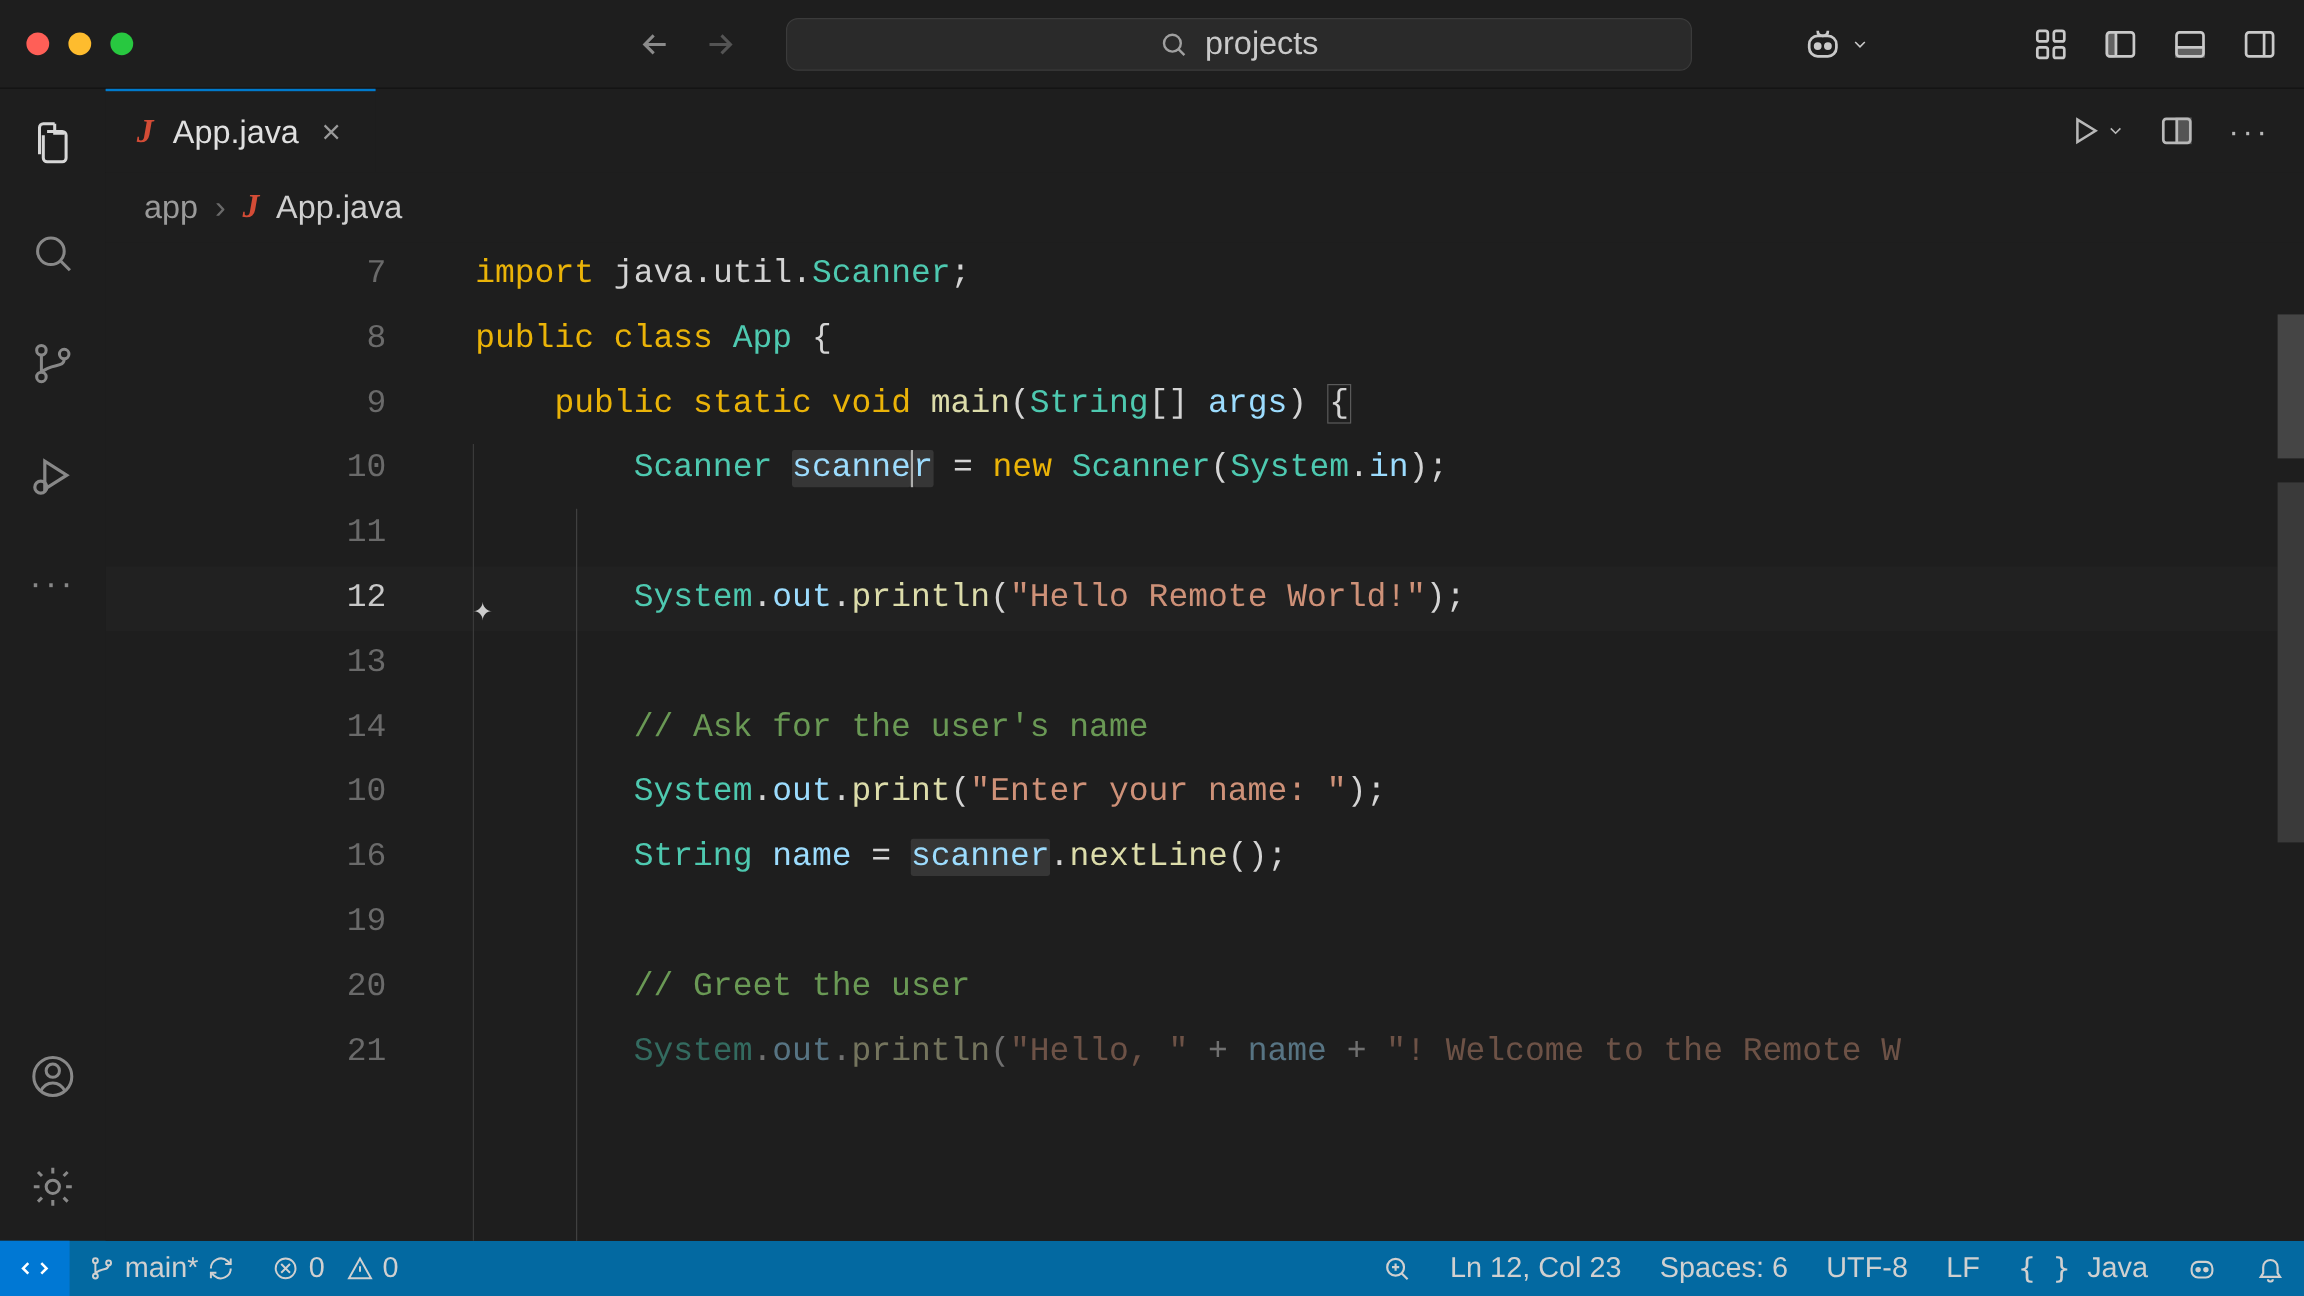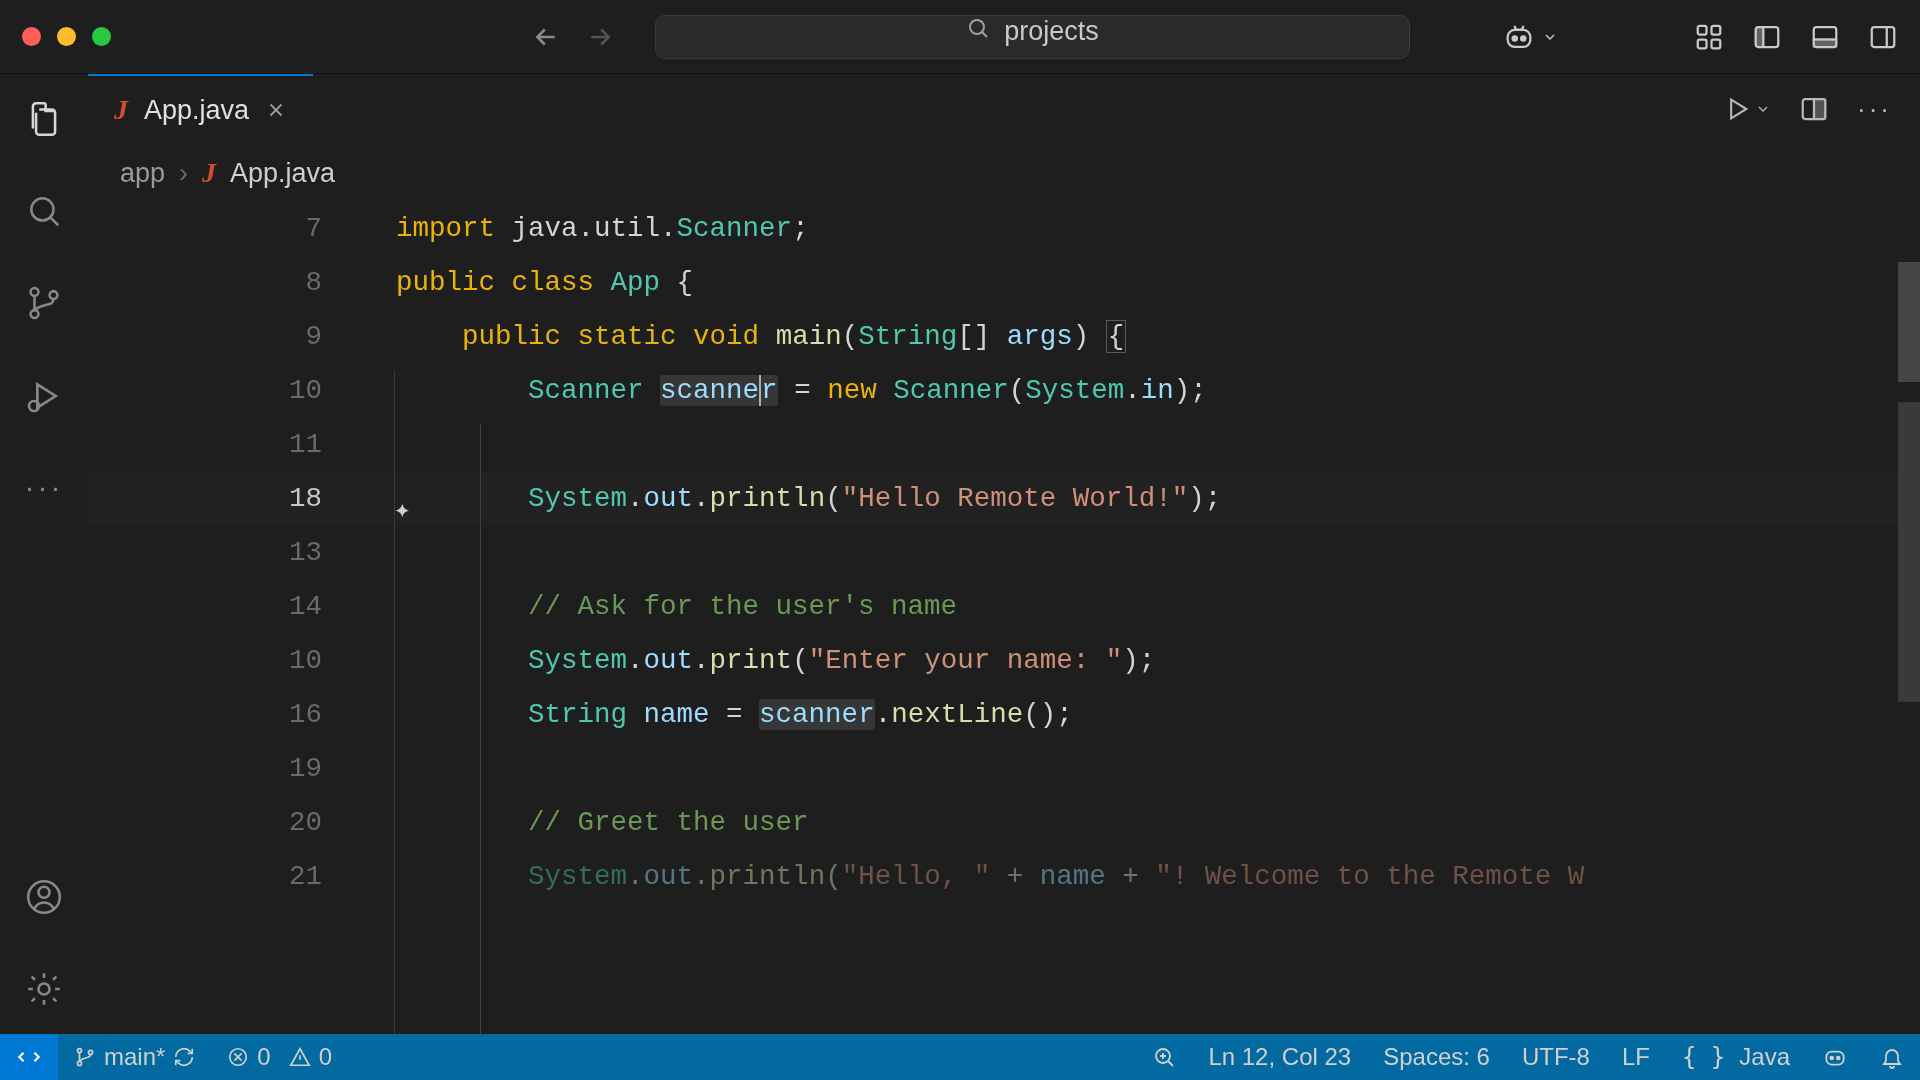--- a/index.html
+++ b/index.html
@@ -4,21 +4,21 @@
 <style>
   * { margin:0; padding:0; box-sizing:border-box; }
   html,body { width:1920px; height:1080px; background:#1e1e1e; font-family:-apple-system,BlinkMacSystemFont,"Segoe UI",sans-serif; color:#cccccc; overflow:hidden; }
   .root { display:flex; flex-direction:column; width:100%; height:100%; }
   
   .titlebar { height:74px; display:flex; align-items:center; padding:0 22px; background:#1e1e1e; border-bottom:1px solid #111; }
   .traffic { display:flex; gap:16px; }
   .dot { width:19px; height:19px; border-radius:50%; }
   .dot.red{background:#ff5f57;} .dot.yellow{background:#febc2e;} .dot.green{background:#28c840;}
   .nav-arrows { display:flex; gap:24px; margin-left:420px; color:#8a8a8a; }
-  .search { margin-left:40px; width:755px; height:44px; background:#2a2a2a; border:1px solid #3b3b3b; border-radius:10px; display:flex; justify-content:center; gap:14px; color:#c9c9c9; font-size:27px;}
+  .search { margin-left:40px; width:755px; height:44px; background:#2a2a2a; border:1px solid #3b3b3b; border-radius:10px; display:flex; align-items:center; justify-content:center; gap:14px; color:#c9c9c9; font-size:27px;}
   .right-icons { margin-left:auto; display:flex; align-items:center; gap:28px; color:#c9c9c9; }
   
   .body { flex:1; display:flex; min-height:0; }
   .activitybar { width:88px; background:#1e1e1e; display:flex; flex-direction:column; align-items:center; padding-top:26px; gap:54px; }
   .activitybar .ai { color:#888; }
   .activitybar .bottom { margin-top:auto; margin-bottom:26px; display:flex; flex-direction:column; gap:54px; align-items:center; color:#888;}
   .editor-area { flex:1; display:flex; flex-direction:column; min-width:0; }
   
   .tabs { height:70px; display:flex; align-items:stretch; background:#1e1e1e; }
   .tab { display:flex; align-items:center; gap:16px; padding:0 26px; background:#1e1e1e; border-top:2px solid #007acc; font-size:27px; color:#e0e0e0;}
@@ -219,21 +219,21 @@
       <div class="editor">
         <div class="line-hl"></div>
         <div class="indent-guide"></div>
         <div class="indent-guide2"></div>
         <div class="gutter" id="gutter">
             <div>7</div>
             <div>8</div>
             <div>9</div>
             <div>10</div>
             <div>11</div>
-            <div style="color: rgb(200, 200, 200);">18</div>
+            <div style="color: rgb(200, 200, 200);">12</div>
             <div>13</div>
             <div>14</div>
             <div>10</div>
             <div>16</div>
             <div>19</div>
             <div>20</div>
             <div>21</div>
           </div>
         <span class="sparkle" style="position:absolute;left:306px;top:282px">✦</span>
         <div class="code" id="code"><div><span></span><span class=""></span></div><div><span></span><span class="k-blue">import</span><span class="k-pun"> java</span><span class="k-pun">.</span><span class="k-pun">util</span><span class="k-pun">.</span><span class="k-type">Scanner</span><span class="k-pun">;</span></div><div><span></span><span class=""></span></div><div><span></span><span class="k-blue">public</span><span class="k-pun"> </span><span class="k-blue">class</span><span class="k-pun"> </span><span class="k-type">App</span><span class="k-pun"> {</span></div><div><span>    </span><span class="k-blue">public</span><span class="k-pun"> </span><span class="k-blue">static</span><span class="k-pun"> </span><span class="k-blue">void</span><span class="k-pun"> </span><span class="k-fn">main</span><span class="k-pun">(</span><span class="k-type">String</span><span class="k-pun">[] </span><span class="k-var">args</span><span class="k-pun">) </span><span class="brace-hl">{</span></div><div><span>        </span><span class="k-type">Scanner</span><span class="k-pun"> </span><span class="k-var hl">scanne</span><span class="cursor"></span><span class="k-var hl">r</span><span class="k-pun"> = </span><span class="k-blue">new</span><span class="k-pun"> </span><span class="k-type">Scanner</span><span class="k-pun">(</span><span class="k-type">System</span><span class="k-pun">.</span><span class="k-var">in</span><span class="k-pun">);</span></div><div><span>        </span><span class=""></span></div><div><span>        </span><span class="k-type">System</span><span class="k-pun">.</span><span class="k-var">out</span><span class="k-pun">.</span><span class="k-fn">println</span><span class="k-pun">(</span><span class="k-str">"Hello Remote World!"</span><span class="k-pun">);</span></div><div><span>        </span><span class=""></span></div><div><span>        </span><span class="k-com">// Ask for the user's name</span></div><div><span>        </span><span class="k-type">System</span><span class="k-pun">.</span><span class="k-var">out</span><span class="k-pun">.</span><span class="k-fn">print</span><span class="k-pun">(</span><span class="k-str">"Enter your name: "</span><span class="k-pun">);</span></div><div><span>        </span><span class="k-type">String</span><span class="k-pun"> </span><span class="k-var">name</span><span class="k-pun"> = </span><span class="k-var hl">scanner</span><span class="k-pun">.</span><span class="k-fn">nextLine</span><span class="k-pun">();</span></div><div><span>        </span><span class=""></span></div><div><span>        </span><span class="k-com">// Greet the user</span></div><div style="opacity: 0.45;"><span>        </span><span class="k-type">System</span><span class="k-pun">.</span><span class="k-var">out</span><span class="k-pun">.</span><span class="k-fn">println</span><span class="k-pun">(</span><span class="k-str">"Hello, "</span><span class="k-pun"> + </span><span class="k-var">name</span><span class="k-pun"> + </span><span class="k-str">"! Welcome to the Remote W</span></div></div>

